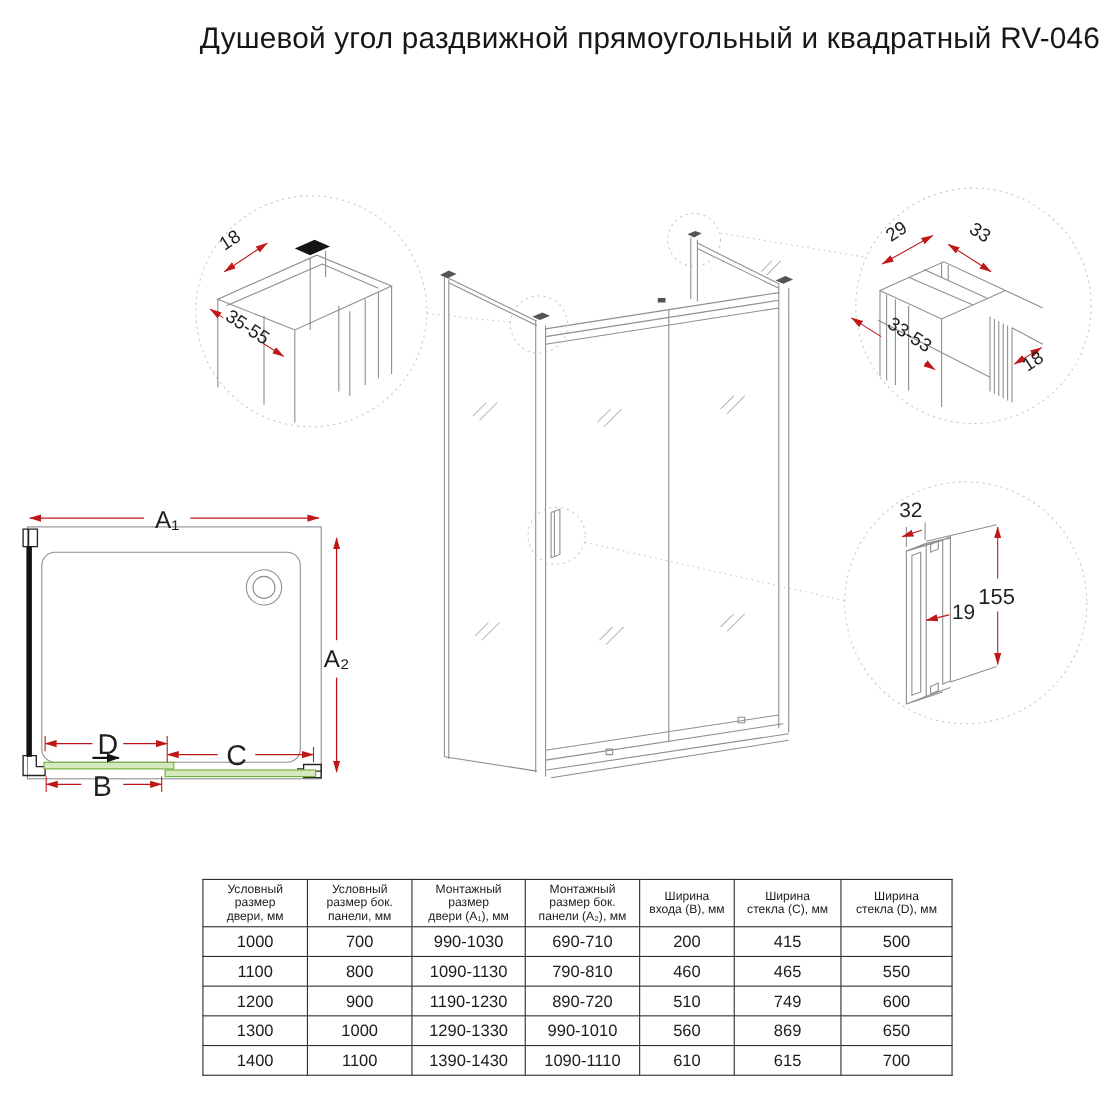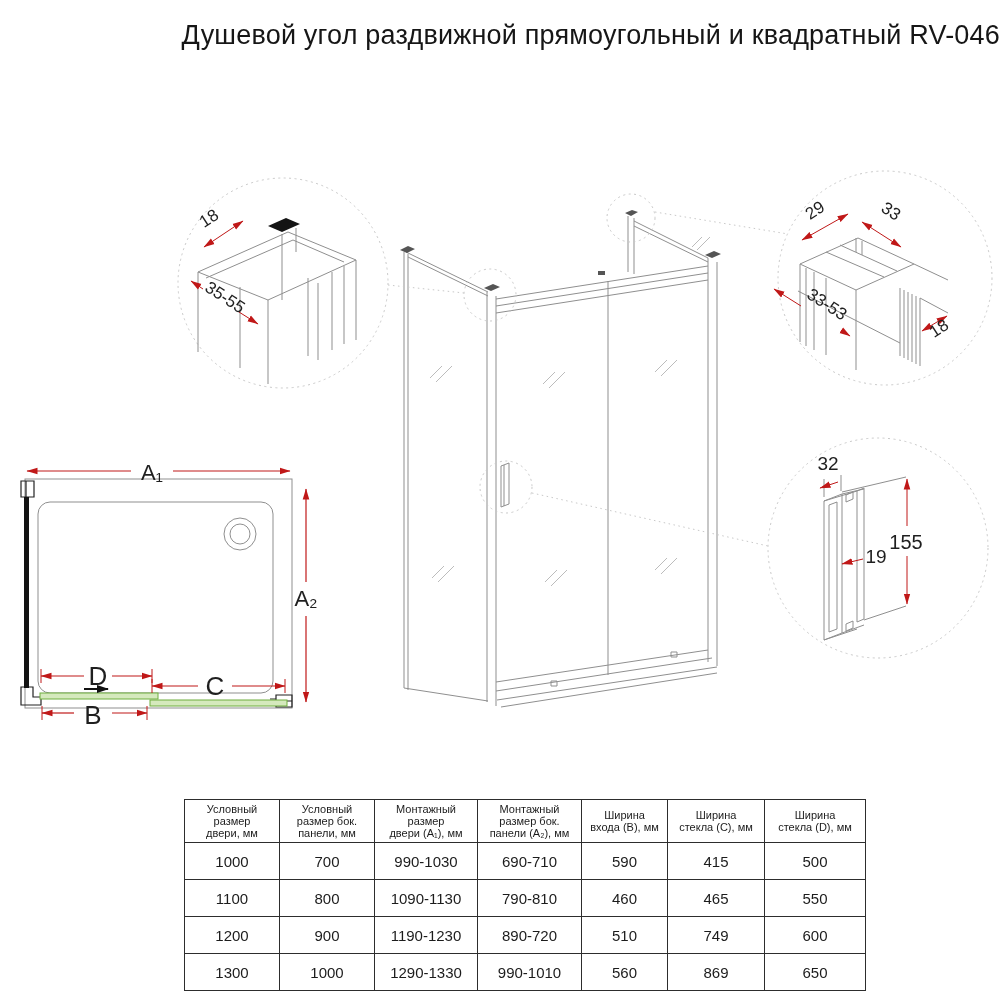--- a/index.html
+++ b/index.html
@@ -19,21 +19,21 @@
   .dot{stroke:#c9c9c9;stroke-width:1;fill:none;stroke-dasharray:1.5 3.5;}
   .cap{fill:#555;stroke:none;}
   .t{fill:#1f1f1f;font-family:"Liberation Sans",sans-serif;}
   .f17{font-size:17px;} .f19{font-size:19px;} .f20{font-size:20px;}
   .f22{font-size:22px;} .f26{font-size:26px;}
 
   
   .spec-table-wrap{position:absolute;left:184px;top:799px;}
   table.spec{border-collapse:collapse;table-layout:fixed;width:681px;}
   table.spec th,table.spec td{border:1px solid #2d2d2d;text-align:center;
-      vertical-align:middle;padding:6px;overflow:hidden;}
+      vertical-align:middle;padding:1px;overflow:hidden;}
   table.spec th{font-size:11px;line-height:12px;font-weight:normal;
       white-space:pre-line;height:38px;padding:2px 1px;}
   table.spec td{font-size:15px;height:24px;}
 </style>
 </head>
 <body>
 
 <div class="title">
   <div class="title-line">Душевой угол раздвижной прямоугольный и квадратный RV-046</div>
 </div>
@@ -185,21 +185,21 @@
         <th>Ширина
 стекла (D), мм</th>
       </tr>
     </thead>
     <tbody>
       <tr>
         <td>1000</td>
         <td>700</td>
         <td>990-1030</td>
         <td>690-710</td>
-        <td>590</td>
+        <td>200</td>
         <td>415</td>
         <td>500</td>
       </tr>
       <tr>
         <td>1100</td>
         <td>800</td>
         <td>1090-1130</td>
         <td>790-810</td>
         <td>460</td>
         <td>465</td>
@@ -216,15 +216,24 @@
       </tr>
       <tr>
         <td>1300</td>
         <td>1000</td>
         <td>1290-1330</td>
         <td>990-1010</td>
         <td>560</td>
         <td>869</td>
         <td>650</td>
       </tr>
+      <tr>
+        <td>1400</td>
+        <td>1100</td>
+        <td>1390-1430</td>
+        <td>1090-1110</td>
+        <td>610</td>
+        <td>615</td>
+        <td>700</td>
+      </tr>
     </tbody>
   </table>
 </div>
 
 </body></html>

